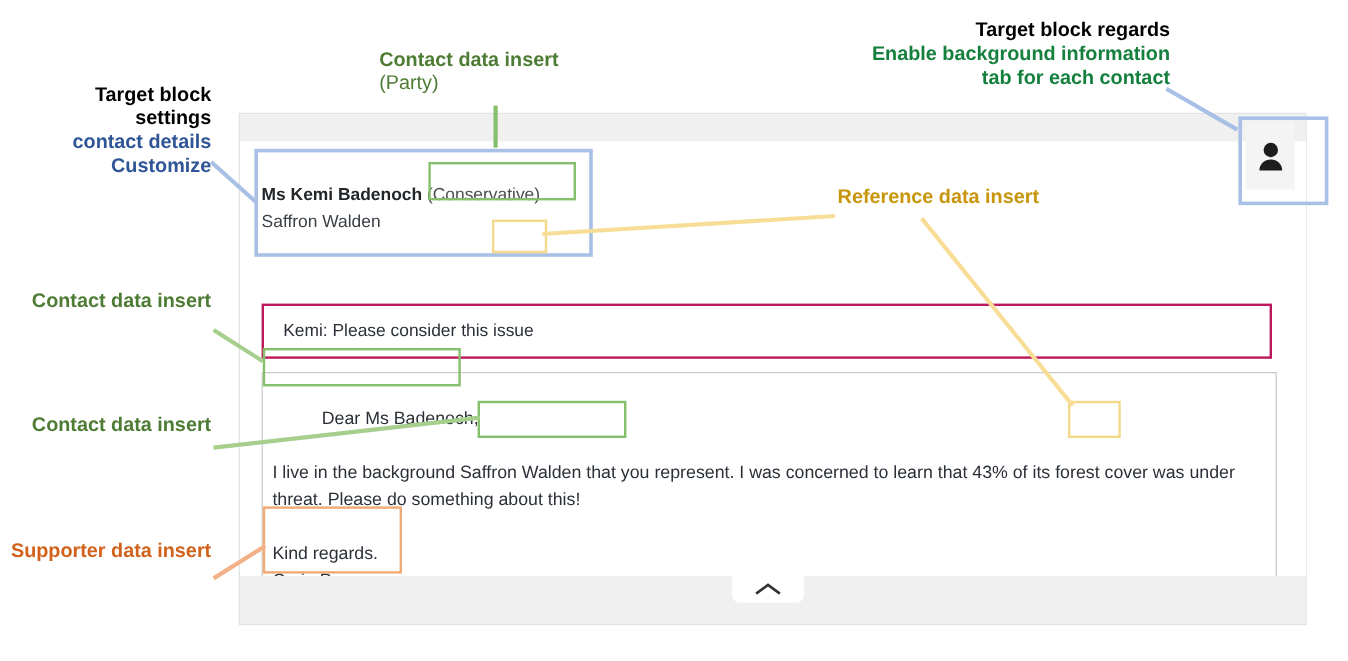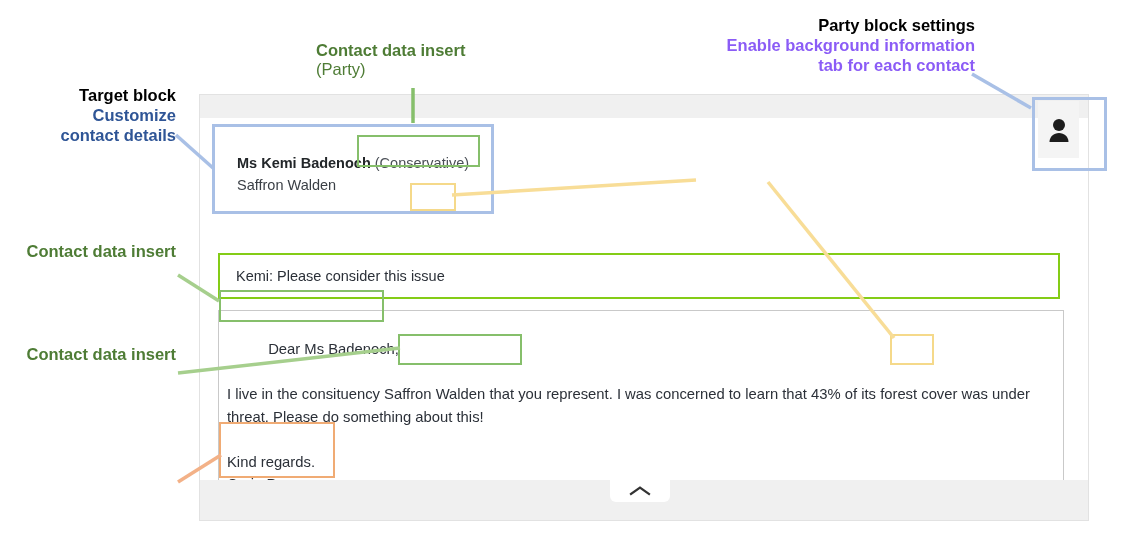--- a/index.html
+++ b/index.html
@@ -13,29 +13,29 @@
   }
   #stage{position:absolute;left:0;top:0;width:1123px;height:551px;}
 
   
   #leaders{position:absolute;left:0;top:0;width:1123px;height:551px;pointer-events:none;z-index:40;}
 
   
   .ann{position:absolute;z-index:45;line-height:1.16;font-weight:bold;}
   .ann .reg{font-weight:normal;}
 
-  .ann-tl{left:6px;top:86px;width:170px;text-align:right;font-size:16.5px;}
+  .ann-tl{left:6px;top:70px;width:170px;text-align:right;font-size:16.5px;}
   .ann-tl .k{color:#000000;display:block;}
   .ann-tl .b{color:#2f5596;display:block;margin-top:1px;}
 
   .ann-party{left:316px;top:41px;width:178px;text-align:left;font-size:16.5px;color:#4e7c35;}
 
   .ann-tr{left:600px;top:16px;width:375px;text-align:right;font-size:16.5px;}
   .ann-tr .k{color:#000000;display:block;}
-  .ann-tr .b{color:#8b5cf6;display:block;margin-top:1px;}
+  .ann-tr .b{color:#15803d;display:block;margin-top:1px;}
 
   .ann-ref{left:698px;top:155px;width:180px;text-align:left;font-size:16.5px;color:#c8960c;}
 
   .ann-sal{left:8px;top:242px;width:168px;text-align:right;font-size:16.5px;color:#4e7c35;}
   .ann-org{left:8px;top:345px;width:168px;text-align:right;font-size:16.5px;color:#4e7c35;}
   .ann-sup{left:8px;top:450px;width:168px;text-align:right;font-size:16.5px;color:#d2621b;}
 
   
   #panel{
     position:absolute;left:200px;top:95px;width:888px;height:425px;
@@ -64,28 +64,28 @@
     z-index:12;
   }
   #collapse-tab svg{display:block;}
 
   
   #contact-block{
     position:absolute;left:18px;top:34px;width:258px;
     font-size:14.5px;color:#3a3f45;line-height:1.52;
   }
   #contact-name{font-weight:bold;color:#222629;}
-  .contact-line{white-space:nowrap;margin-left:19px;}
+  .contact-line{white-space:nowrap;}
   #contact-party{color:#4a4f56;}
   #contact-pct{font-weight:bold;color:#2f6b28;}
 
   
   #subject-field{
     position:absolute;left:18px;top:135px;width:838px;height:42px;
-    border:2px solid #84cc16;background:#ffffff;
+    border:2px solid #be185d;background:#ffffff;
     display:flex;align-items:center;
   }
   #subject-text{
     padding-left:16px;font-size:14.5px;color:#2b3038;
     font-family:"Liberation Sans", sans-serif;
   }
 
   
   #body-field{
     position:absolute;left:18px;top:192px;width:844px;height:195px;
@@ -141,21 +141,21 @@
         </div>
         <div class="contact-line">Saffron Walden</div>
       </div>
 
       <div id="subject-field">
         <span id="subject-text">Kemi: Please consider this issue</span>
       </div>
 
       <div id="body-field">
         <div id="body-text">
-          <span>Dear Ms Badenoch,</span><br><br><span>I live in the consituency </span><span>Saffron Walden</span><span> that you represent. I was concerned to learn that </span><span>43%</span><span> of its forest cover was under threat. Please do something about this!</span><br><br><span>Kind regards.</span><br><span>Corin Pearce</span><br><span>CB11 4UU</span>
+          <span>Dear Ms Badenoch,</span><br><br><span>I live in the background </span><span>Saffron Walden</span><span> that you represent. I was concerned to learn that </span><span>43%</span><span> of its forest cover was under threat. Please do something about this!</span><br><br><span>Kind regards.</span><br><span>Corin Pearce</span><br><span>CB11 4UU</span>
         </div>
         <span id="resize-grip">
           <svg width="10" height="10" viewBox="0 0 10 10" aria-hidden="true">
             <path d="M9 1 L1 9 M9 4.5 L4.5 9 M9 8 L8 9" stroke="#b0b0b0" stroke-width="1" fill="none"></path>
           </svg>
         </span>
       </div>
     </div>
 
     <div id="panel-footer"></div>
@@ -192,38 +192,41 @@
 
     <path d="M178 275 L219 301" stroke="#a6cf8d" stroke-width="3.5" fill="none"></path>
 
     <path d="M178 373 L400 348" stroke="#a6cf8d" stroke-width="3.5" fill="none"></path>
 
     <path d="M178 482 L221 455" stroke="#f3b187" stroke-width="3.5" fill="none"></path>
   </svg>
 
   <div class="ann ann-tl">
     <span class="k">Target block</span>
+    <span class="k">settings</span>
+    <span class="b">contact details</span>
     <span class="b">Customize</span>
-    <span class="b">contact details</span>
   </div>
 
   <div class="ann ann-party">
     <span>Contact data insert</span>
     <span class="reg">(Party)</span>
   </div>
 
   <div class="ann ann-tr">
-    <span class="k">Party block settings</span>
+    <span class="k">Target block regards</span>
     <span class="b">Enable background information</span>
     <span class="b">tab for each contact</span>
   </div>
 
+  <div class="ann ann-ref">Reference data insert</div>
 
   <div class="ann ann-sal">
     <span>Contact data insert</span>
   </div>
 
   <div class="ann ann-org">
     <span>Contact data insert</span>
   </div>
 
+  <div class="ann ann-sup">Supporter data insert</div>
 
 </div>
 
 </body></html>

